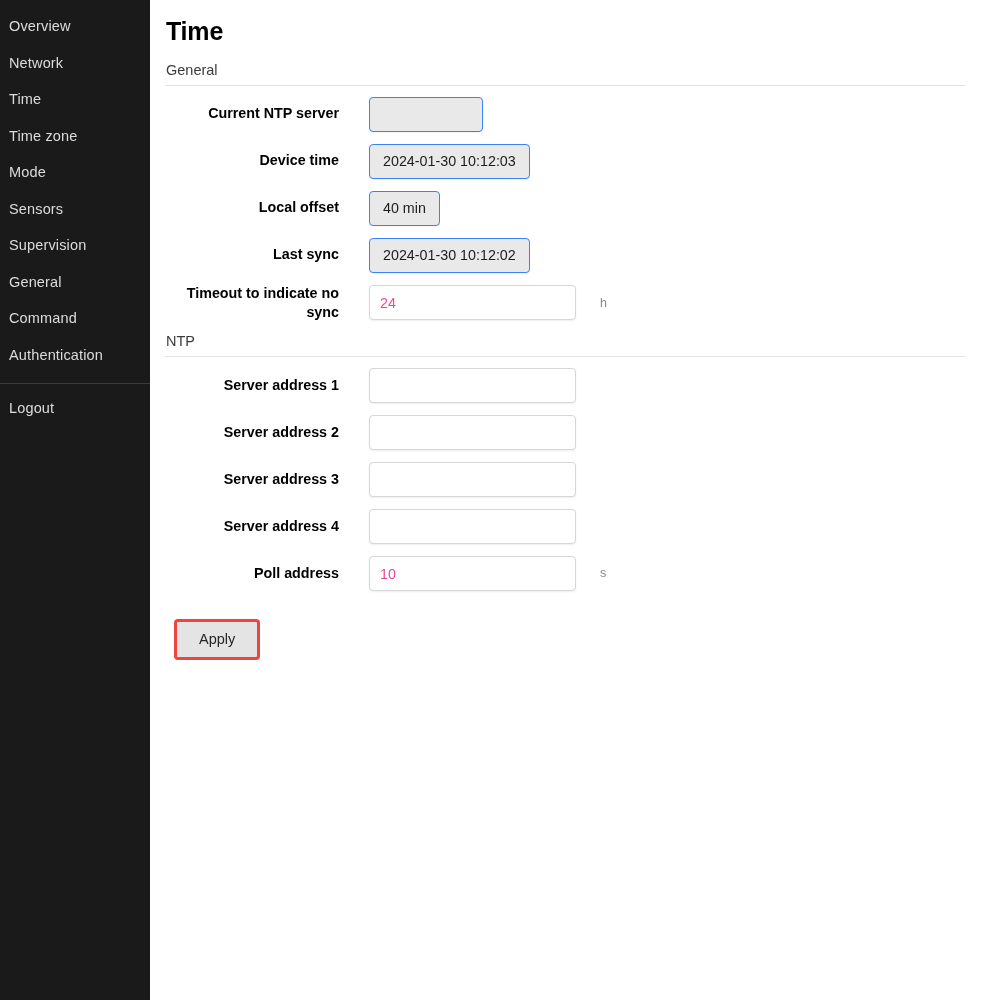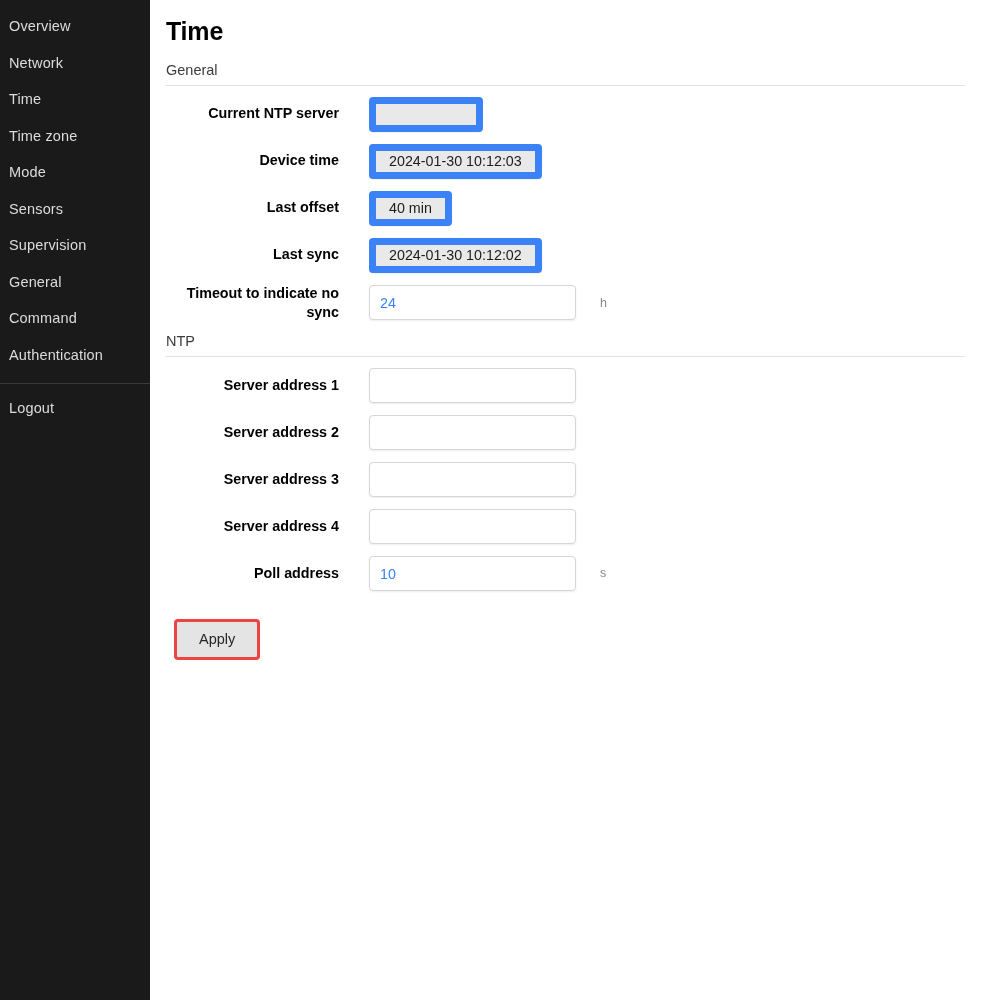--- a/index.html
+++ b/index.html
@@ -93,21 +93,21 @@
     color: #000000;
     padding-right: 19px;
     line-height: 1.35;
   }
 
   
   .value-chip {
     display: inline-flex;
     align-items: center;
     background: #e9e9e9;
-    border: 7px solid #3b82f6;
+    border: 1px solid #3b82f6;
     border-radius: 4px;
     height: 35px;
     padding: 0 13px;
     font-size: 14.3px;
     color: #1c1c1c;
     box-shadow: 0 1px 1px rgba(0,0,0,0.05);
     white-space: nowrap;
   }
   .value-chip.empty {
     width: 114px;
@@ -116,21 +116,21 @@
 
   
   .text-input {
     width: 207px;
     height: 35px;
     border: 1px solid #d6d6d6;
     border-radius: 4px;
     background: #ffffff;
     font-size: 14.3px;
     font-family: "Liberation Sans", sans-serif;
-    color: #3b82f6;
+    color: #ec4899;
     padding: 0 10px;
     box-shadow: 0 1px 2px rgba(0,0,0,0.07);
     outline: none;
   }
 
   .unit {
     font-size: 12.5px;
     color: #8a8a8a;
     margin-left: 13px;
     line-height: 1;
@@ -203,21 +203,21 @@
       <div class="field-label">Current NTP server</div>
       <div class="value-chip empty"></div>
     </div>
 
     <div class="form-row">
       <div class="field-label">Device time</div>
       <div class="value-chip">2024-01-30 10:12:03</div>
     </div>
 
     <div class="form-row">
-      <div class="field-label">Last offset</div>
+      <div class="field-label">Local offset</div>
       <div class="value-chip">40 min</div>
     </div>
 
     <div class="form-row">
       <div class="field-label">Last sync</div>
       <div class="value-chip">2024-01-30 10:12:02</div>
     </div>
 
     <div class="form-row tall">
       <div class="field-label">Timeout to indicate no sync</div>

